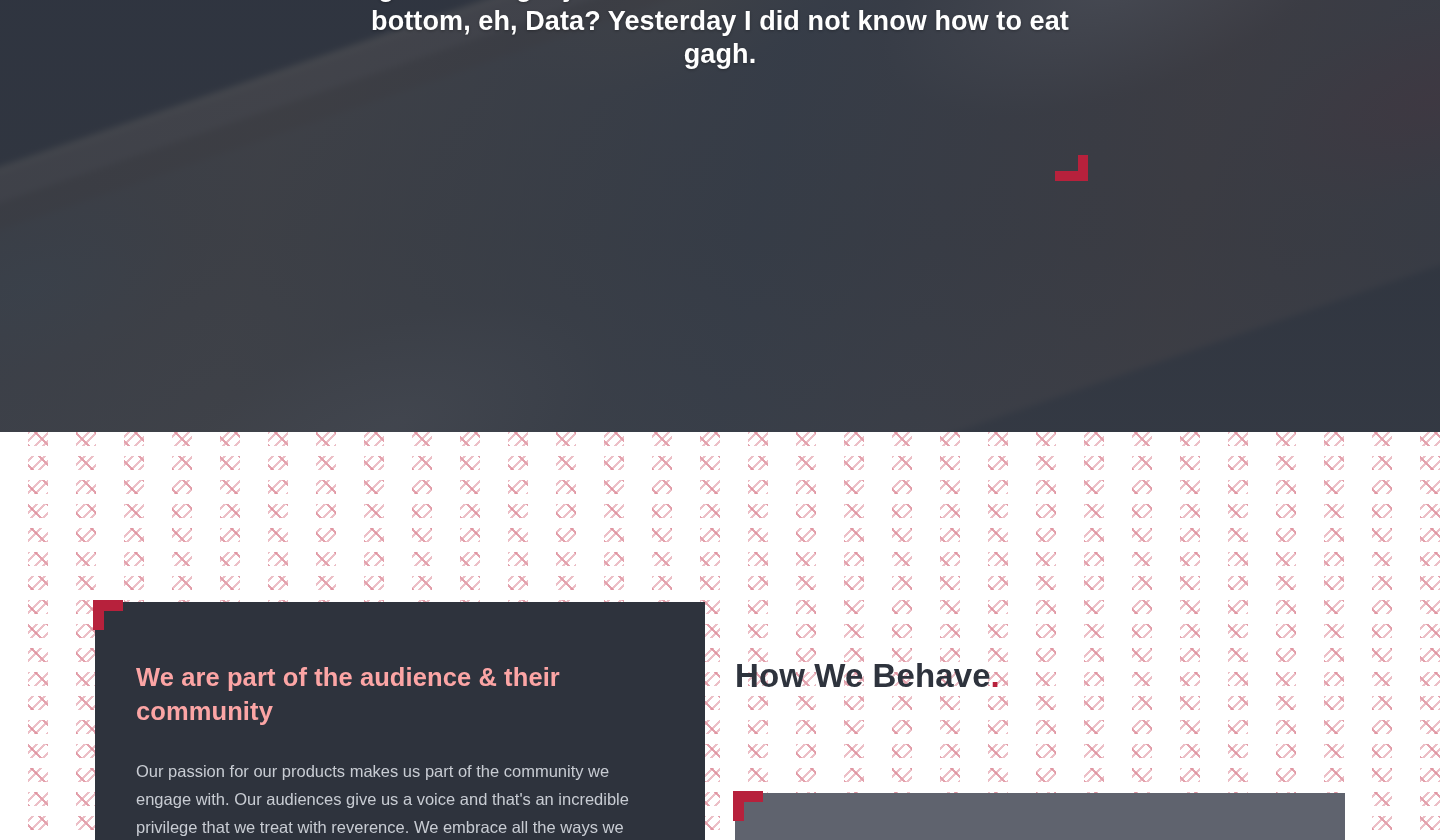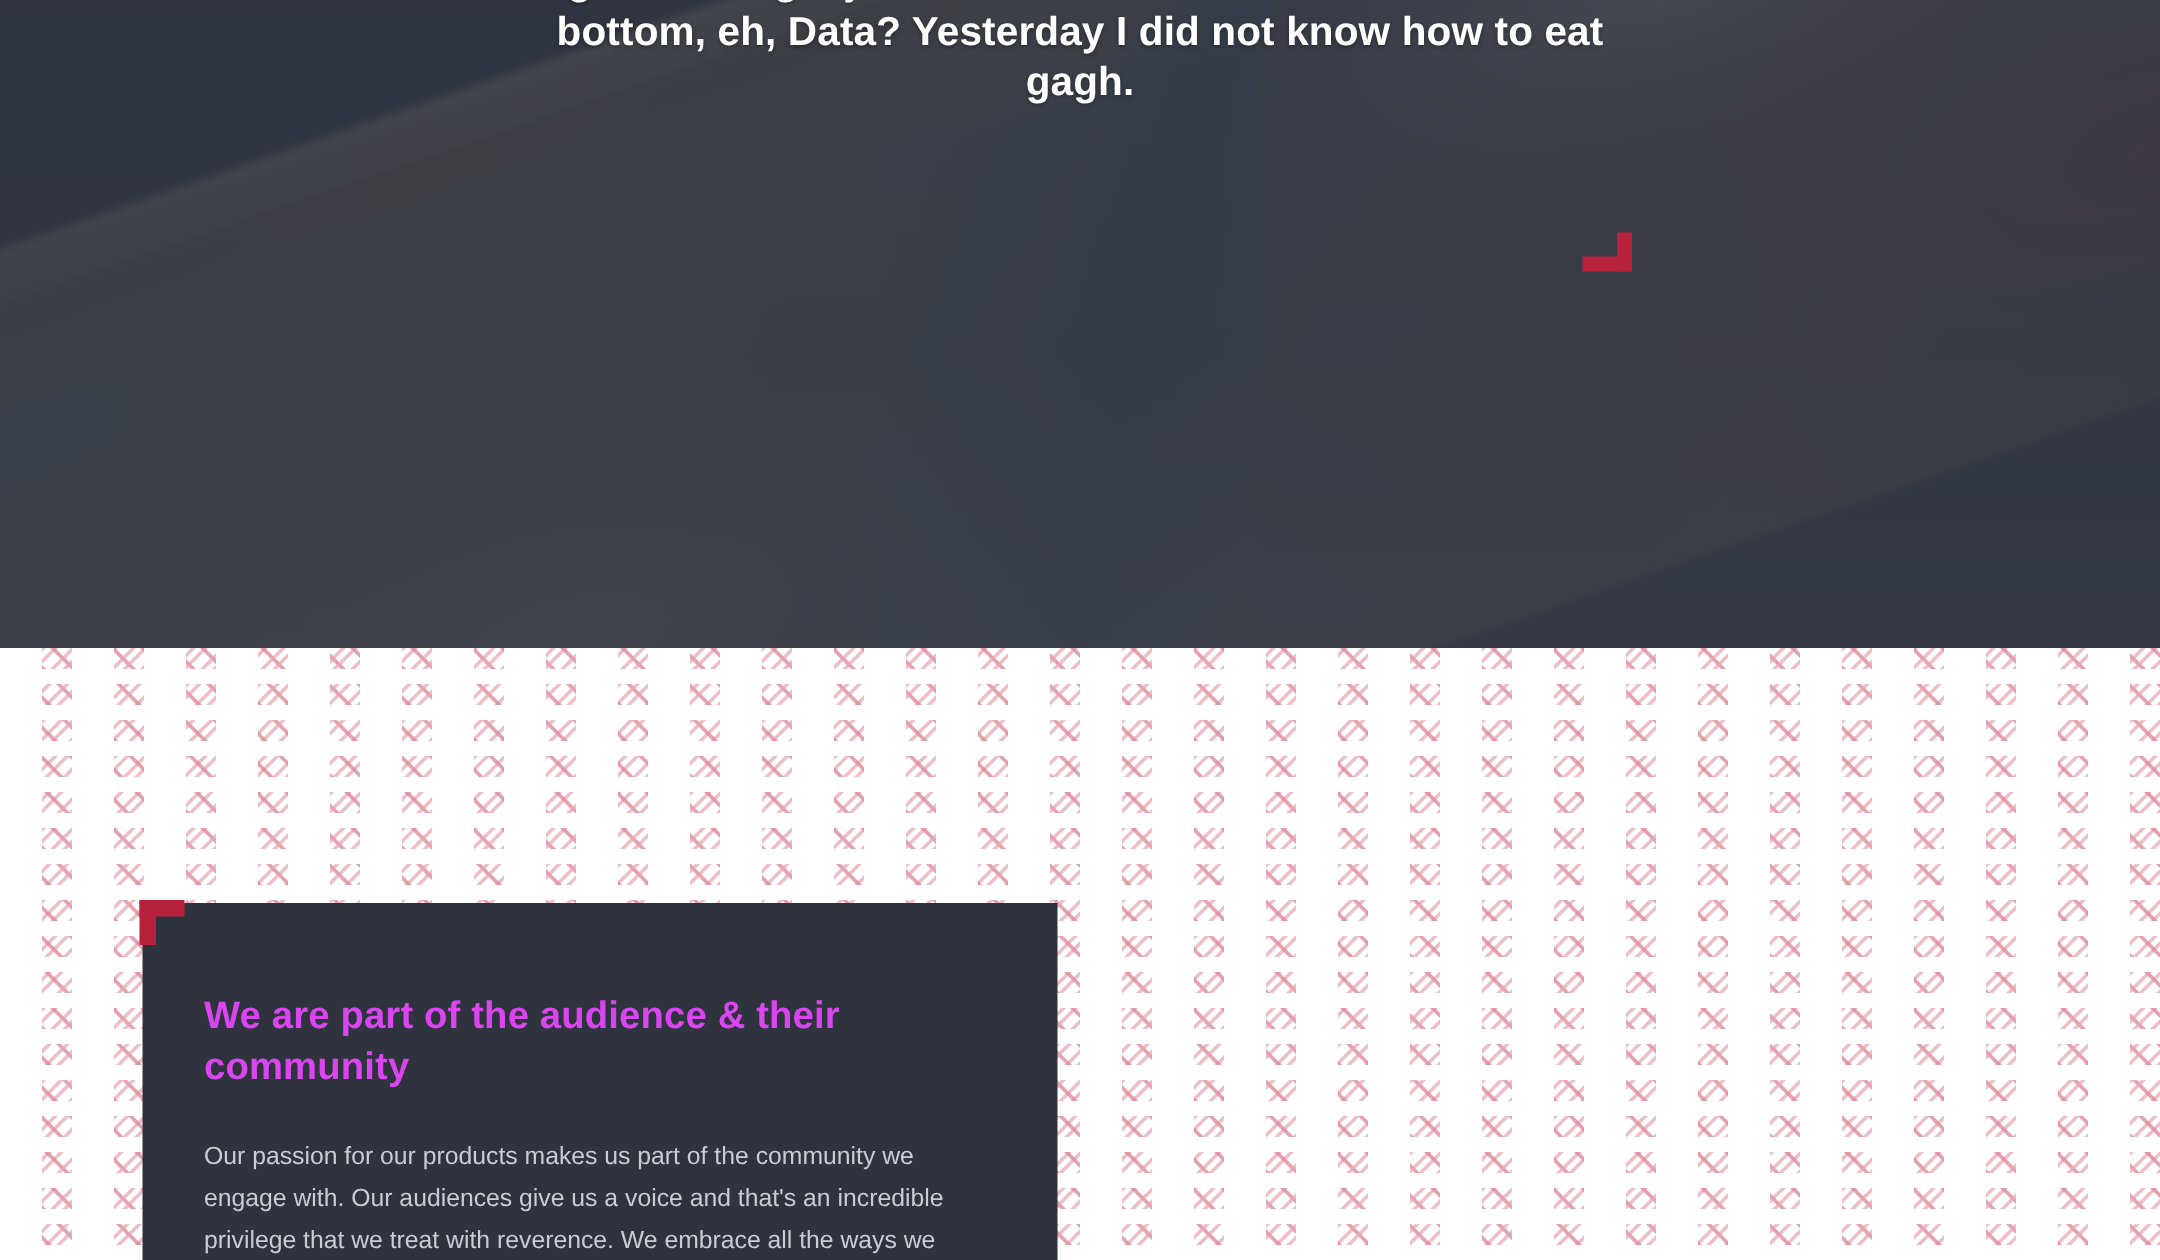--- a/index.html
+++ b/index.html
@@ -107,21 +107,21 @@
   .card-bracket {
     position:absolute; left:-2px; top:-2px;
     width:30px; height:30px;
   }
   .card-bracket i { position:absolute; background:#b7213c; display:block; }
   .card-bracket .v { left:0; top:0; width:11px; height:30px; }
   .card-bracket .h { left:0; top:0; width:30px; height:11px; }
 
   .dark-card-body { padding:58px 42px 0 41px; }
   .dark-card-title {
-    color:#d946ef;
+    color:#fca5a5;
     font-size:25.5px;
     font-weight:bold;
     line-height:34px;
     letter-spacing:.1px;
     max-width:515px;
   }
   .dark-card-text {
     margin-top:29px;
     color:#c8ccd3;
     font-size:16.5px;
@@ -173,15 +173,28 @@
       <span class="card-bracket">
         <i class="v"></i>
         <i class="h"></i>
       </span>
       <div class="dark-card-body">
         <h2 class="dark-card-title">We are part of the audience &amp; their community</h2>
         <p class="dark-card-text">Our passion for our products makes us part of the community we engage with. Our audiences give us a voice and that's an incredible privilege that we treat with reverence. We embrace all the ways we are able to</p>
       </div>
     </article>
 
+    <div class="right-col">
+      <h2 class="section-heading">
+        <span>How We Behave</span><span class="dot">.</span>
+      </h2>
+
+      <div class="gray-card">
+        <span class="card-bracket">
+          <i class="v"></i>
+          <i class="h"></i>
+        </span>
+        <span></span>
+      </div>
+    </div>
 
   </main>
 </div>
 
 </body></html>

